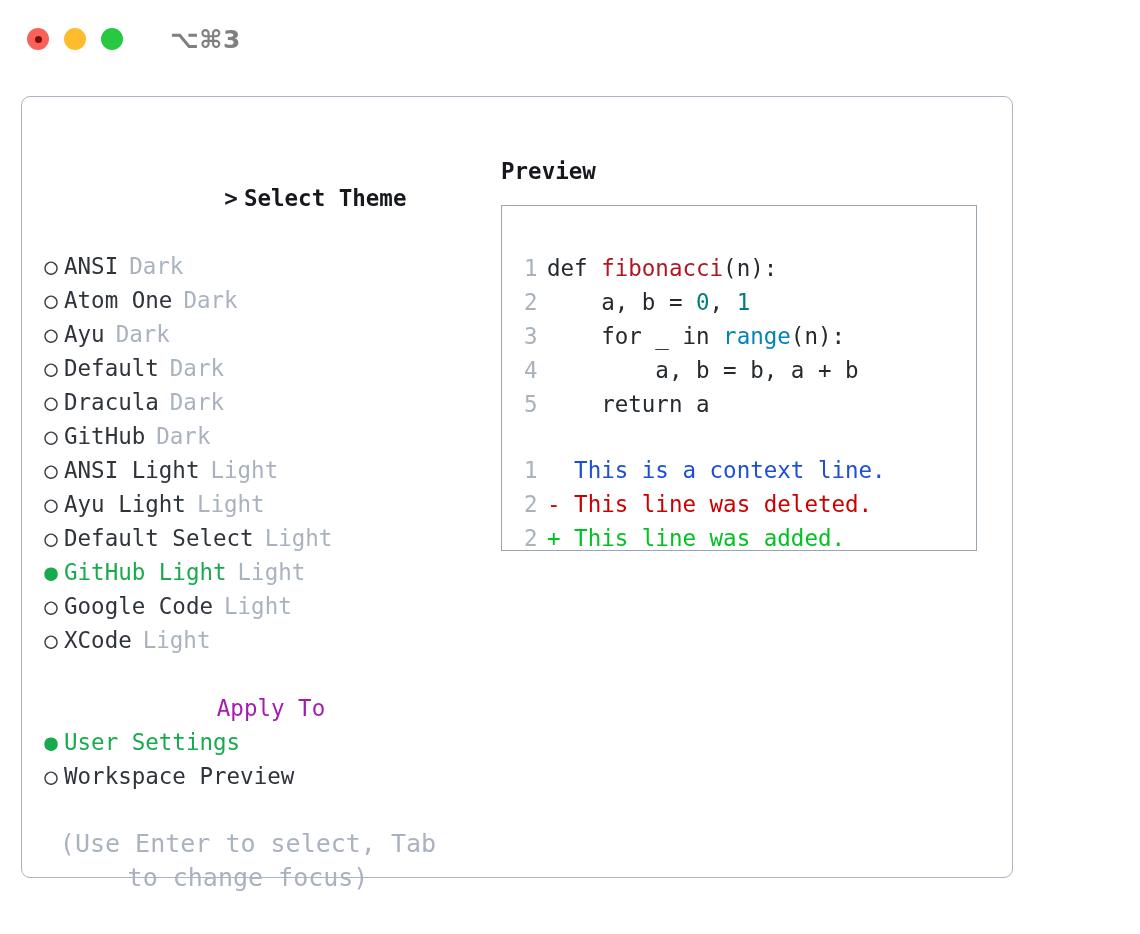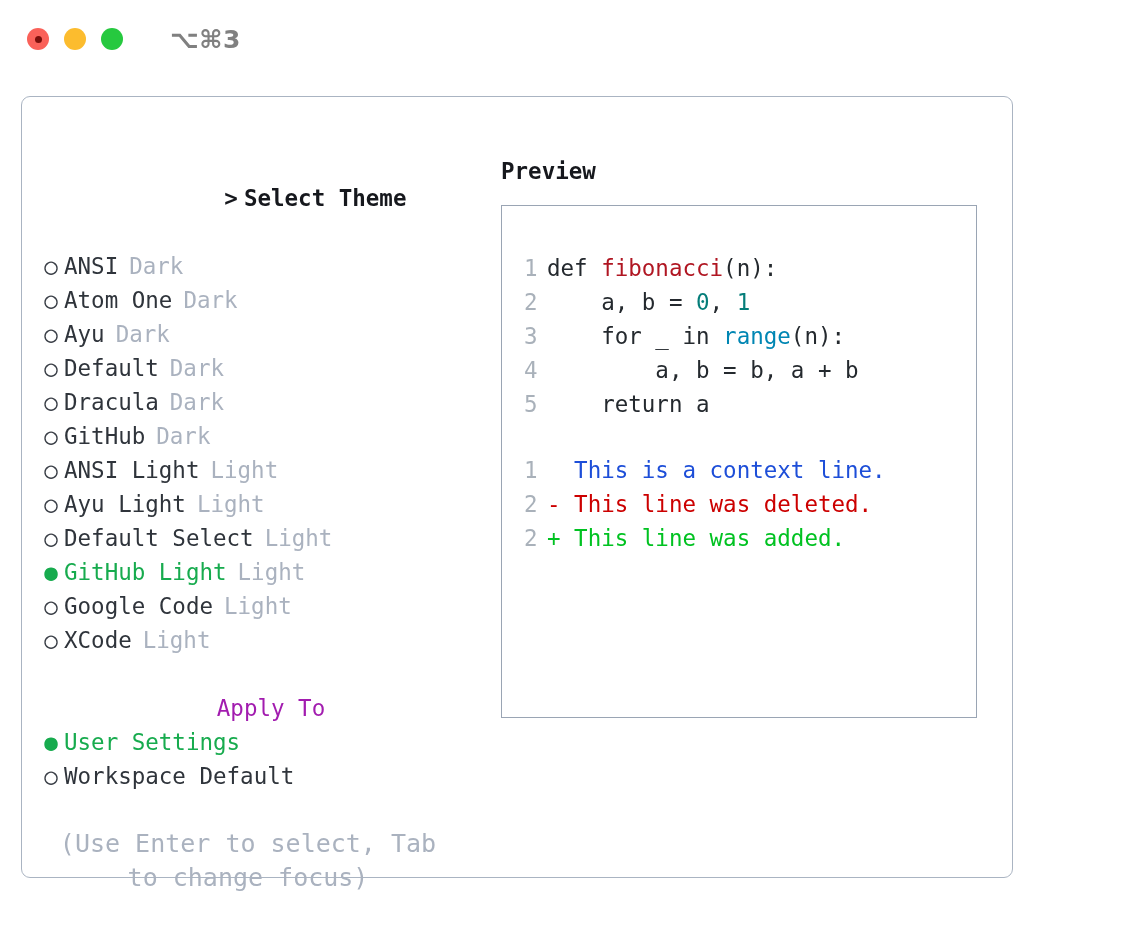--- a/index.html
+++ b/index.html
@@ -167,21 +167,21 @@
   }
   .preview-title {
     font-size: 22.5px;
     font-weight: bold;
     color: #16181d;
     line-height: 34px;
   }
   .preview-box {
     margin-top: 17px;
     width: 476px;
-    height: 513px;
+    height: 346px;
     border: 1.5px solid #9aa5b4;
     box-sizing: border-box;
     background: #ffffff;
     padding: 45px 0 0 22px;
   }
   .code-line {
     font-size: 22.5px;
     line-height: 34px;
     height: 34px;
     white-space: pre;
@@ -239,21 +239,21 @@
           <div class="theme-row"><span class="bullet">○</span><span class="theme-name">Default Select</span><span class="theme-kind">Light</span></div>
           <div class="theme-row selected"><span class="bullet">●</span><span class="theme-name">GitHub Light</span><span class="theme-kind">Light</span></div>
           <div class="theme-row"><span class="bullet">○</span><span class="theme-name">Google Code</span><span class="theme-kind">Light</span></div>
           <div class="theme-row"><span class="bullet">○</span><span class="theme-name">XCode</span><span class="theme-kind">Light</span></div>
         </div>
 
       <div class="apply-block">
         <div class="apply-title">Apply To</div>
         <div class="apply-list">
             <div class="apply-row selected"><span class="bullet">●</span><span class="apply-name">User Settings</span></div>
-            <div class="apply-row"><span class="bullet">○</span><span class="apply-name">Workspace Default</span></div>
+            <div class="apply-row"><span class="bullet">○</span><span class="apply-name">Workspace Preview</span></div>
           </div>
       </div>
 
       <div class="hint">(Use Enter to select, Tab to change focus)</div>
     </div>
 
     <div class="right-col">
       <div class="preview-title">Preview</div>
       <div class="preview-box">
         <div class="code-block">

